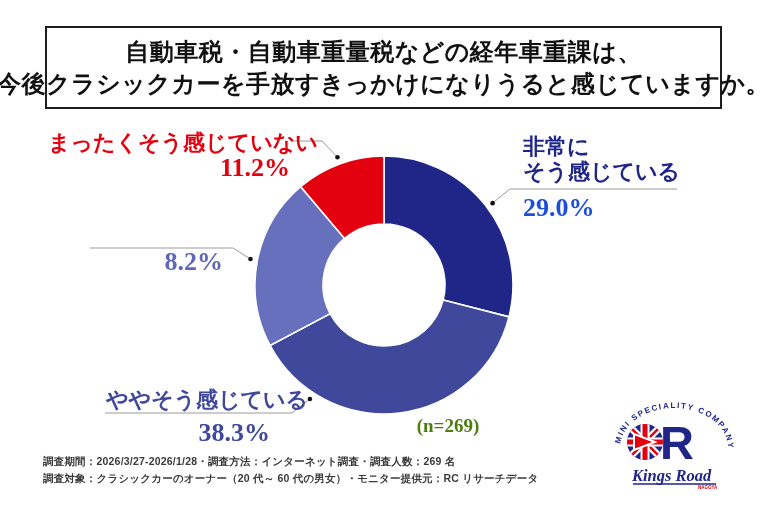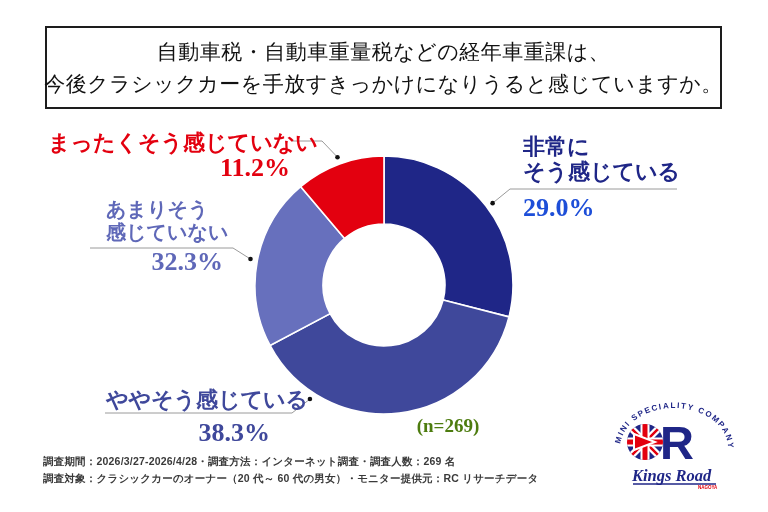--- a/index.html
+++ b/index.html
@@ -7,21 +7,21 @@
     position:relative;width:768px;height:512px;background:#ffffff;overflow:hidden;
     font-family:"Liberation Sans","DejaVu Sans",sans-serif;
   }
   .title-box{
     position:absolute;left:45px;top:26px;width:673px;height:79px;
     border:2px solid #1d1d1d;background:#fff;
     display:flex;flex-direction:column;justify-content:center;align-items:center;
   }
   .title-line{
     font-family:"Liberation Serif","DejaVu Serif",serif;
-    font-weight:400;font-size:21px;line-height:32px;color:#111;text-align:center;
+    font-weight:700;font-size:24px;line-height:32px;color:#111;text-align:center;
     letter-spacing:.5px;white-space:nowrap;
   }
   .chart-svg{position:absolute;left:0;top:0;}
   .seg-label{position:absolute;font-weight:700;font-size:22px;line-height:25px;white-space:nowrap;}
   .seg-pct{
     position:absolute;font-family:"Liberation Serif","DejaVu Serif",serif;
     font-weight:700;font-size:26px;line-height:28px;white-space:nowrap;
   }
   .lbl-strong{color:#1f2687;}
   .lbl-mid{color:#3f489b;}
@@ -67,32 +67,28 @@
 
   <div class="seg-label lbl-strong" style="left: 523px; top: 134px; color: rgb(31, 38, 135);">
     <div>非常に</div>
     <div>そう感じている</div>
   </div>
   <div class="seg-pct lbl-strong" style="left: 523px; top: 194px; color: #1d4ed8;">29.0%</div>
 
   <div class="seg-label lbl-mid" style="left: 106px; top: 387px; color: rgb(63, 72, 155);">ややそう感じている</div>
   <div class="seg-pct lbl-mid" style="left: 182px; top: 419px; width: 88px; text-align: right; color: rgb(63, 72, 155);">38.3%</div>
 
-  <div class="seg-label lbl-soft" style="left: 106px; top: 198px; font-size: 20px; line-height: 23px; color: rgb(95, 104, 184);">
-    <div>あまりそう</div>
-    <div>感じていない</div>
-  </div>
-  <div class="seg-pct lbl-soft" style="left: 145px; top: 248px; width: 78px; text-align: right; color: rgb(95, 104, 184);">32.3%</div>
+  <div class="seg-pct lbl-soft" style="left: 145px; top: 248px; width: 78px; text-align: right; color: rgb(95, 104, 184);">8.2%</div>
 
   <div class="seg-label lbl-no" style="left: 48px; top: 130px; width: 242px; text-align: right; color: rgb(227, 0, 15);">まったくそう感じていない</div>
   <div class="seg-pct lbl-no" style="left: 48px; top: 154px; width: 242px; text-align: right; color: rgb(227, 0, 15);">11.2%</div>
 
   <div class="n-label">(n=269)</div>
 
-  <div class="footnote fn1">調査期間：2026/3/27-2026/4/28・調査方法：インターネット調査・調査人数：269 名</div>
+  <div class="footnote fn1">調査期間：2026/3/27-2026/1/28・調査方法：インターネット調査・調査人数：269 名</div>
   <div class="footnote fn2">調査対象：クラシックカーのオーナー（20 代～ 60 代の男女）・モニター提供元：RC リサーチデータ</div>
 
   <svg class="logo" viewBox="0 0 124 104">
     <defs>
       <clipPath id="rc">
           <circle cx="33" cy="50" r="18"></circle>
         </clipPath>
       <path id="arcpath" d="M 8 56 A 54 40 0 0 1 116 56" fill="none"></path>
     </defs>
     <text font-size="8" font-weight="bold" fill="#1f2687" letter-spacing="1.6">

